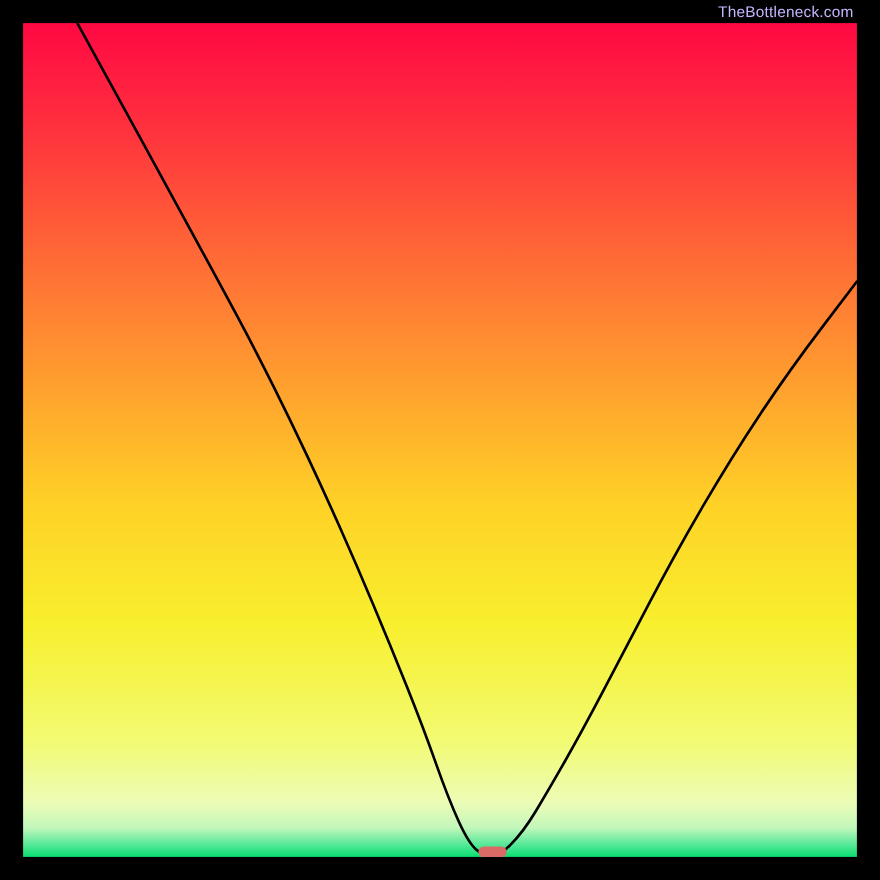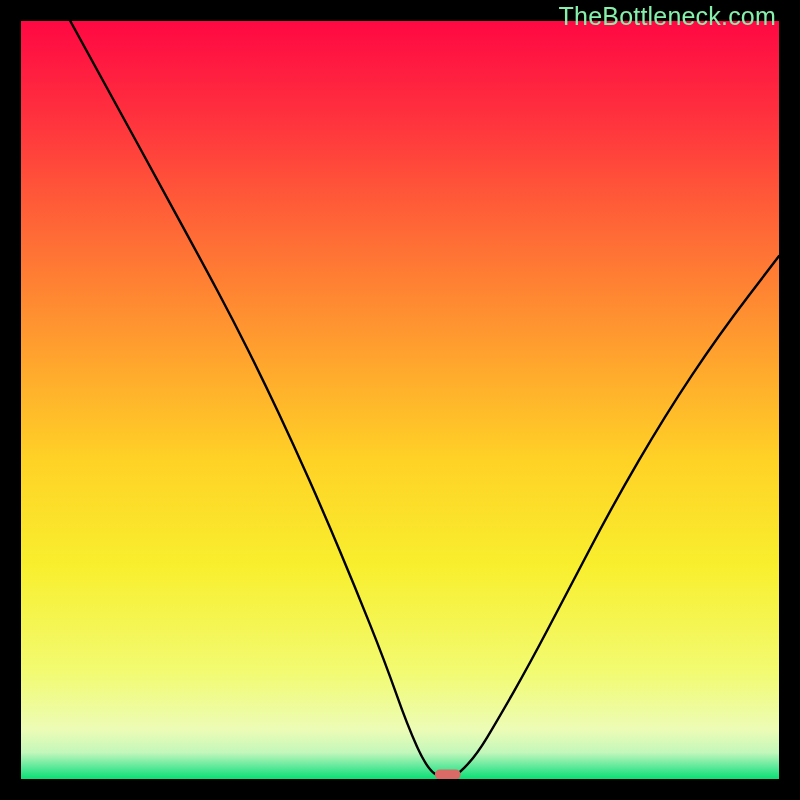--- a/index.html
+++ b/index.html
@@ -23,22 +23,22 @@
     left: 0;
     top: 0;
     width: 758px;
     height: 758px;
   }
   .watermark {
     position: absolute;
     top: 2px;
     right: 24px;
     font-family: Arial, Helvetica, sans-serif;
-    font-size: 25px;
-    color: #86efac;
+    font-size: 14px;
+    color: #c4b5fd;
     letter-spacing: 0.2px;
     user-select: none;
   }
 </style>
 </head>
 <body>
 
 <div class="frame">
   <svg class="plot-area" viewBox="0 0 758 758" preserveAspectRatio="none">
     <defs>

